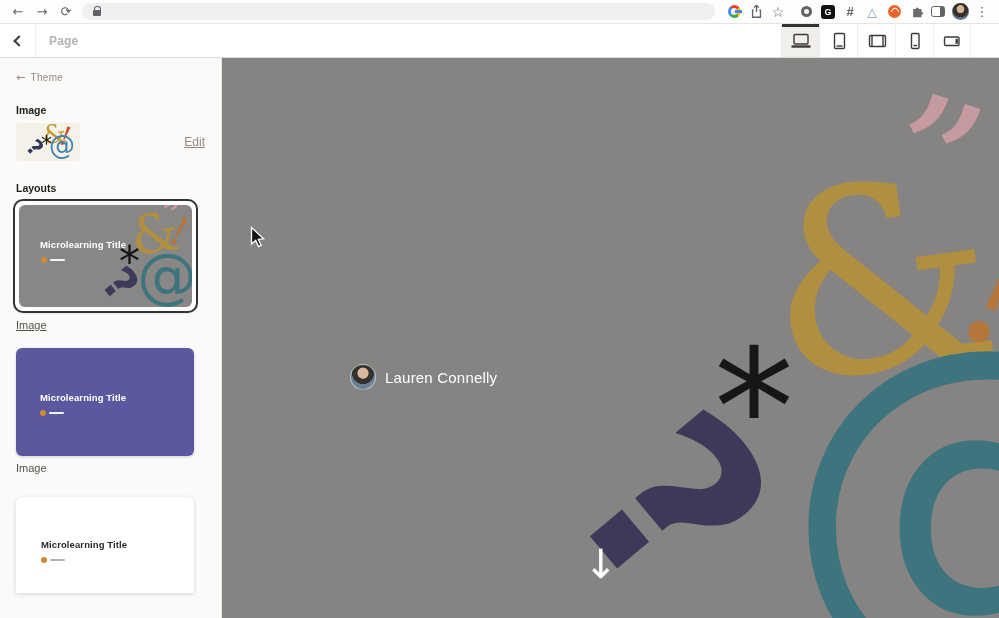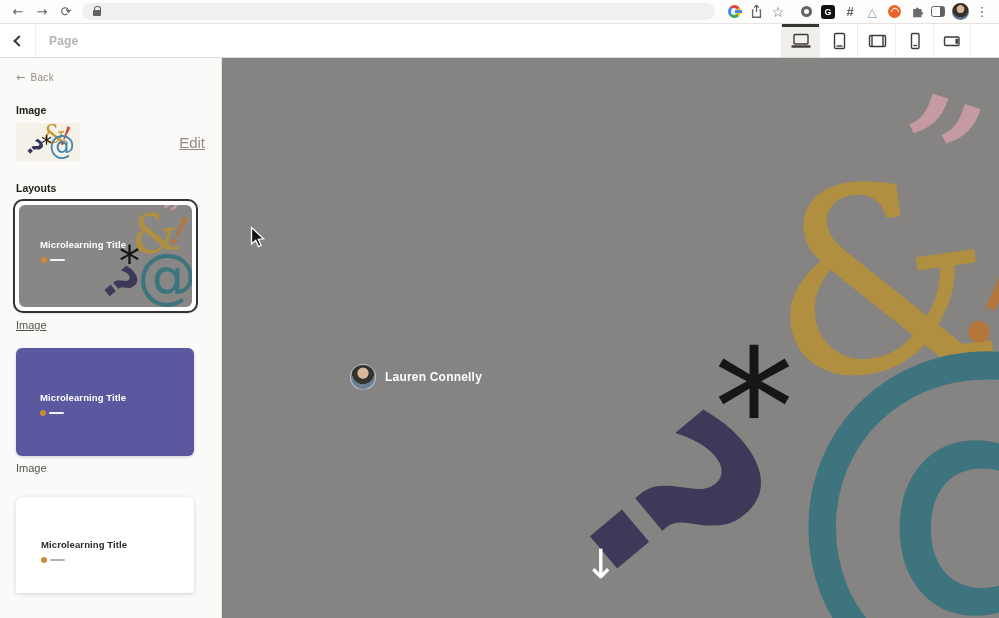--- a/index.html
+++ b/index.html
@@ -45,21 +45,21 @@
 
   
   .sidebar { width:222px; background:#fbfaf8; border-right:1px solid #e7e5e2; padding:0 16px; overflow:hidden; position:relative; }
   .backlink { margin-top:13px; display:flex; align-items:center; gap:5px; font-size:10px; color:#8f8c87; letter-spacing:.3px; width:max-content; }
   .backarrow { font-family:"DejaVu Sans",sans-serif; font-size:11px; }
   .cp-head { margin-top:14px; font-size:16px; font-weight:bold; color:#21201d; letter-spacing:.1px; }
   .seclabel { font-size:10.5px; font-weight:bold; color:#21201d; }
   .sec-image { margin-top:20px; }
   .thumbrow { margin-top:7px; display:flex; align-items:center; }
   .imgthumb { position:relative; width:64px; height:38px; border-radius:4px; background:#f4f1e9; background-image:radial-gradient(#ddd8c9 0.5px, transparent 0.6px); background-size:4px 4px; overflow:hidden; }
-  .editlink { margin-left:auto; font-size:15px; color:#8f8c87; text-decoration:underline; cursor:pointer; }
+  .editlink { margin-left:auto; font-size:12px; color:#8f8c87; text-decoration:underline; cursor:pointer; }
   .sec-layouts { margin-top:21px; }
   .card1 { margin:5px 0 0 -3px; width:185px; border:2px solid #343230; border-radius:10px; background:#fff; padding:4px; box-shadow:0 1px 2px rgba(0,0,0,.08); cursor:pointer; }
   .card1-thumb { position:relative; height:102px; border-radius:6px; background:#898785; overflow:hidden; }
   .cardlabel { margin-top:6px; font-size:11px; color:#555350; width:max-content; }
   .cardlabel.ul { text-decoration:underline; }
   .card2 { margin-top:17px; width:178px; height:108px; border-radius:6px; background:#5a589e; box-shadow:0 1px 3px rgba(0,0,0,.18); position:relative; overflow:hidden; cursor:pointer; }
   .card3 { margin-top:23px; width:178px; height:96px; border-radius:6px 6px 0 0; background:#ffffff; box-shadow:0 1px 4px rgba(0,0,0,.16); position:relative; overflow:hidden; cursor:pointer; }
   .minititle { position:absolute; font-size:9.5px; font-weight:bold; color:#fff; letter-spacing:.1px; white-space:nowrap; }
   .minititle.dark { color:#2b2a27; }
   .miniauthor { position:absolute; display:flex; align-items:center; gap:3px; }
@@ -92,21 +92,21 @@
   .m-quote { left:664px; top:18px;  font-size:175px; color:#c59aa0; transform:rotate(18deg); }
   .m-amp   { left:545px; top:94px;  font-size:255px; color:#b18f41; transform:rotate(-8deg); }
   .m-exc   { left:745px; top:148px; font-size:165px; color:#b4763b; transform:rotate(26deg); }
   .m-ast   { left:492px; top:271px; font-size:160px; color:#161616; }
   .m-at    { left:560px; top:237px; font-size:400px; color:#3e747e; }
   .m-que   { left:450px; top:447px; font-size:240px; font-weight:bold; color:#3e3959; transform:translate(-50%,-50%) rotate(50deg); }
   .m-arrow { left:362px; top:486px; font-size:40px; color:#ffffff; font-weight:normal; }
   .cover-title { position:absolute; left:126px; top:226px; font-size:30px; line-height:37px; font-weight:bold; color:#ffffff; letter-spacing:-.3px; }
   .authorrow { position:absolute; left:128px; top:306px; display:flex; align-items:center; gap:9px; }
   .avatar-lg { width:26px; height:26px; border-radius:50%; border:1px solid rgba(255,255,255,.55); background:radial-gradient(circle at 50% 34%, #d8b79a 0 26%, #35332f 30% 54%, #6b7f94 56%); }
-  .authorname { font-size:12px; font-weight:bold; color:#fff; letter-spacing:.2px; }
+  .authorname { font-size:15px; font-weight:normal; color:#fff; letter-spacing:.2px; }
   .cursor { position:absolute; left:28px; top:168px; }
 </style>
 </head>
 <body>
 
 <div class="screen">
 
   <div class="chrome">
     <span class="navbtn">←</span>
     <span class="navbtn">→</span>
@@ -188,21 +188,21 @@
           </svg>
       </div>
     </div>
   </div>
 
   <div class="content">
 
     <aside class="sidebar">
       <div class="backlink">
         <span class="backarrow">←</span>
-        <span>Back</span>
+        <span>Theme</span>
       </div>
 
       <div class="seclabel sec-image">Image</div>
       <div class="thumbrow">
         <div class="imgthumb">
           <span class="g serif s-amp">&amp;</span>
           <span class="g serif s-exc">!</span>
           <span class="g sans s-ast">*</span>
           <span class="g sans s-at">@</span>
           <span class="g sans s-que">?</span>

